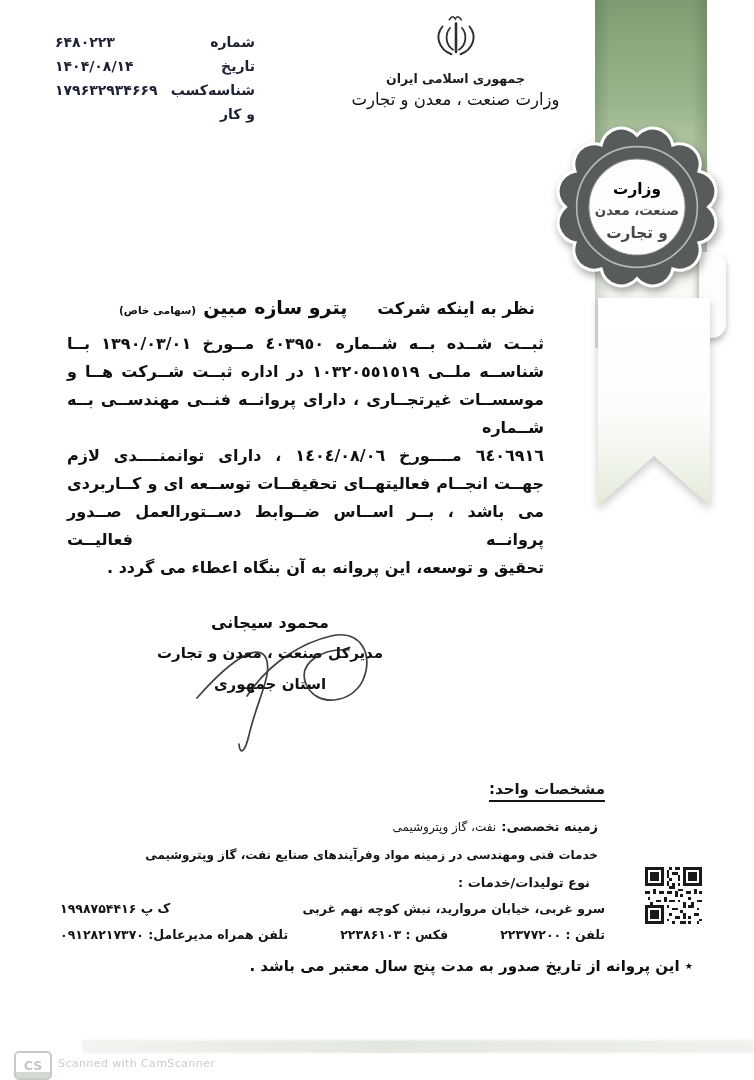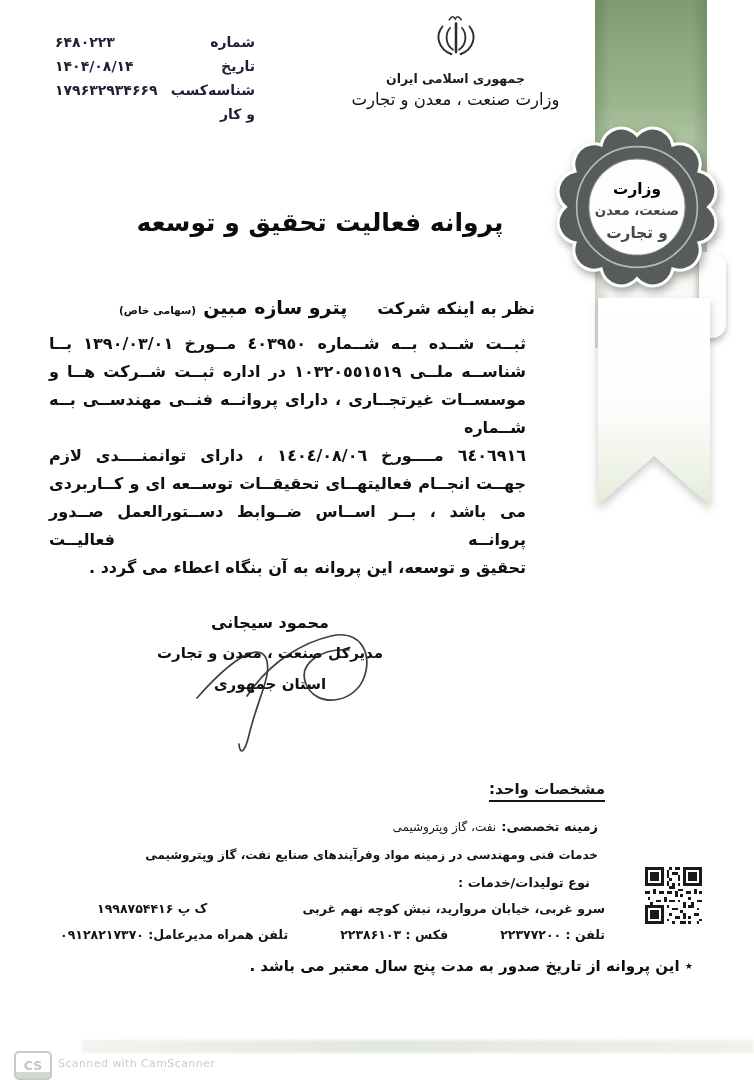--- a/index.html
+++ b/index.html
@@ -34,21 +34,21 @@
   }
   .seal-svg{position:absolute;left:549px;top:119px;filter:drop-shadow(2px 4px 4px rgba(0,0,0,.35));}
   
   .doc-title{position:absolute;left:60px;top:208px;width:520px;text-align:center;
     font-size:25px;font-weight:bold;color:#0c0c0c;}
   
   .intro-line{position:absolute;right:219px;top:296px;display:flex;align-items:baseline;white-space:nowrap;
     font-size:16.5px;font-weight:bold;color:#0e0e0e;}
   .intro-line .company{font-size:19px;margin-right:30px;}
   .intro-line .company-type{font-size:10.5px;margin-right:7px;}
-  .paragraph{position:absolute;right:228px;top:330px;width:477px;font-size:16px;font-weight:bold;color:#101010;}
+  .paragraph{position:absolute;right:210px;top:330px;width:477px;font-size:16px;font-weight:bold;color:#101010;}
   .paragraph .pline{line-height:28px;text-align:justify;text-align-last:justify;}
   .paragraph .pline.last{text-align:right;text-align-last:right;}
   
   .sign-block{position:absolute;left:150px;top:608px;width:240px;text-align:center;font-weight:bold;color:#101010;}
   .sign-name{font-size:16px;line-height:30px;}
   .sign-role{font-size:15px;line-height:31px;}
   .sign-scribble{position:absolute;left:185px;top:598px;pointer-events:none;}
   
   .details{position:absolute;right:149px;top:779px;width:545px;text-align:right;color:#141414;}
   .details-heading{display:inline-block;font-size:15px;font-weight:bold;border-bottom:2px solid #141414;
@@ -115,21 +115,20 @@
         <path d="M14,16 C4,28 8,46 26,53" stroke-width="2.6"></path>
         <path d="M24,18 C17,26 18,41 28,47" stroke-width="2.4"></path>
         <path d="M50,16 C60,28 56,46 38,53" stroke-width="2.6"></path>
         <path d="M40,18 C47,26 46,41 36,47" stroke-width="2.4"></path>
       </g>
     </svg>
     <div class="gov-country">جمهوری اسلامی ایران</div>
     <div class="gov-ministry">وزارت صنعت ، معدن و تجارت</div>
   </div>
 
-  <div class="doc-title">پروانه فعالیت تحقیق و توسعه</div>
 
   <div class="intro-line">
     <span>نظر به اینکه شرکت</span>
     <span class="company">پترو سازه مبین</span>
     <span class="company-type">(سهامی خاص)</span>
   </div>
 
   <div class="paragraph">
     <div class="pline">ثبــت شــده بــه شــماره ٤٠٣٩٥٠ مــورخ ١٣٩٠/٠٣/٠١ بــا</div>
     <div class="pline">شناســه ملــی ١٠٣٢٠٥٥١٥١٩ در اداره ثبــت شــرکت هــا و</div>
@@ -159,21 +158,21 @@
       <span class="d-value">نفت، گاز وپتروشیمی</span>
     </div>
     <div class="d-row indent-1">
       <span class="d-value" style="font-weight:bold;">خدمات فنی ومهندسی در زمینه مواد وفرآیندهای صنایع نفت، گاز وپتروشیمی</span>
     </div>
     <div class="d-row indent-2">
       <span class="d-label">نوع تولیدات/خدمات :</span>
     </div>
     <div class="d-row addr-line2">
       <span class="d-value" style="font-size:12.5px;font-weight:bold;">سرو غربی، خیابان مروارید، نبش کوچه نهم غربی</span>
-      <span style="font-size:12.5px;font-weight:bold;margin-left:37px;">
+      <span style="font-size:12.5px;font-weight:bold;">
         <span>ک پ</span>
         <span>۱۹۹۸۷۵۴۴۱۶</span>
       </span>
     </div>
     <div class="phones">
       <span>
         <span>تلفن :</span>
         <span>۲۲۳۷۷۲۰۰</span>
       </span>
       <span>

